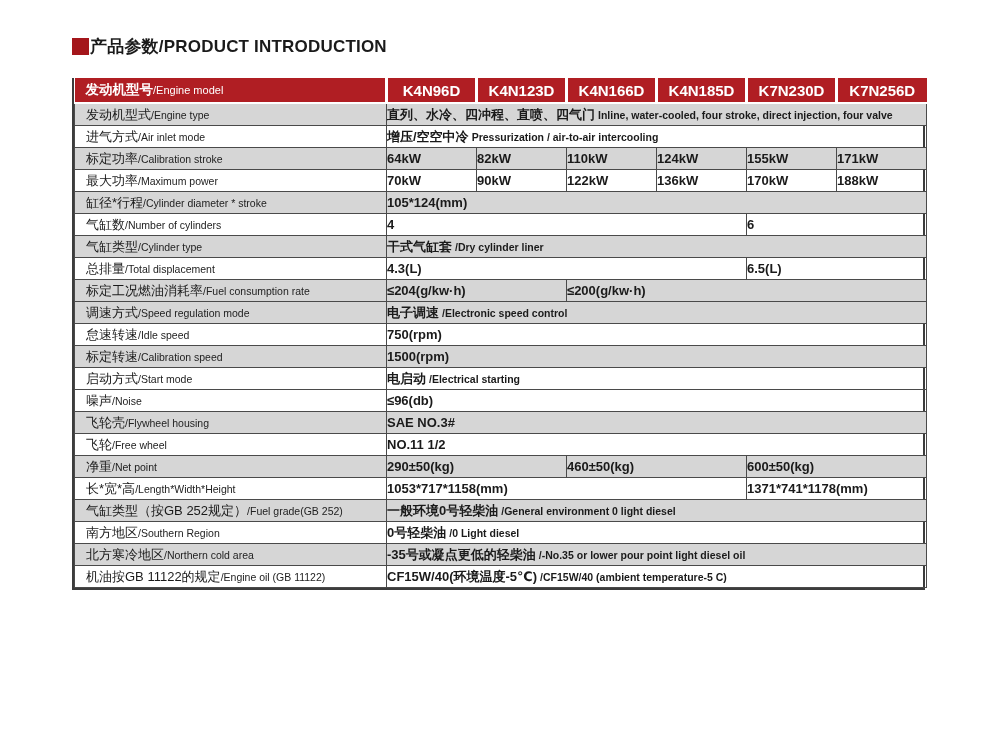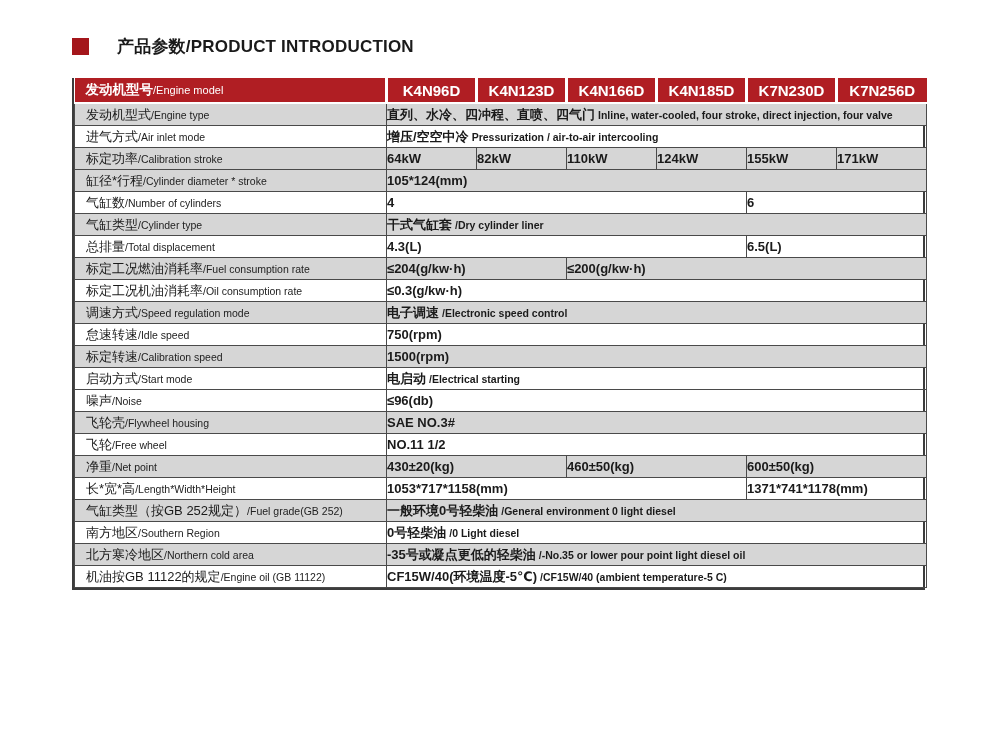--- a/index.html
+++ b/index.html
@@ -11,21 +11,21 @@
   }
   *{box-sizing:border-box;}
   html,body{margin:0;padding:0;}
   body{
     width:1000px;height:750px;background:#ffffff;
     font-family:"Liberation Sans","DejaVu Sans",sans-serif;
     position:relative;color:#1a1a1a;
   }
   .title-row{
     position:absolute;left:72px;top:35px;
-    display:flex;align-items:center;gap:28px;
+    display:flex;align-items:center;gap:1px;
   }
   .title-square{width:17px;height:17px;background:var(--sq);}
   .title-text{font-size:17px;font-weight:700;letter-spacing:.2px;white-space:nowrap;}
   .title-text .t-en{font-weight:600;}
 
   .table-wrap{
     position:absolute;left:72px;top:78px;width:853px;
     border:2px solid var(--outer);border-top:none;
     background:#fff;
   }
@@ -98,20 +98,29 @@
         </tr>
         <tr class="shade">
           <td class="lbl"><span class="zh">标定功率</span><span class="en">/Calibration stroke</span></td>
           <td class="val" colspan="1"><span class="main">64kW</span></td>
           <td class="val" colspan="1"><span class="main">82kW</span></td>
           <td class="val" colspan="1"><span class="main">110kW</span></td>
           <td class="val" colspan="1"><span class="main">124kW</span></td>
           <td class="val" colspan="1"><span class="main">155kW</span></td>
           <td class="val" colspan="1"><span class="main">171kW</span></td>
         </tr>
+        <tr>
+          <td class="lbl"><span class="zh">最大功率</span><span class="en">/Maximum power</span></td>
+          <td class="val" colspan="1"><span class="main">70kW</span></td>
+          <td class="val" colspan="1"><span class="main">90kW</span></td>
+          <td class="val" colspan="1"><span class="main">122kW</span></td>
+          <td class="val" colspan="1"><span class="main">136kW</span></td>
+          <td class="val" colspan="1"><span class="main">170kW</span></td>
+          <td class="val" colspan="1"><span class="main">188kW</span></td>
+        </tr>
         <tr class="shade">
           <td class="lbl"><span class="zh">缸径*行程</span><span class="en">/Cylinder diameter * stroke</span></td>
           <td class="val" colspan="6"><span class="main">105*124(mm)</span></td>
         </tr>
         <tr>
           <td class="lbl"><span class="zh">气缸数</span><span class="en">/Number of cylinders</span></td>
           <td class="val" colspan="4"><span class="main">4</span></td>
           <td class="val" colspan="2"><span class="main">6</span></td>
         </tr>
         <tr class="shade">
@@ -120,24 +129,20 @@
         </tr>
         <tr>
           <td class="lbl"><span class="zh">总排量</span><span class="en">/Total displacement</span></td>
           <td class="val" colspan="4"><span class="main">4.3(L)</span></td>
           <td class="val" colspan="2"><span class="main">6.5(L)</span></td>
         </tr>
         <tr class="shade">
           <td class="lbl"><span class="zh">标定工况燃油消耗率</span><span class="en">/Fuel consumption rate</span></td>
           <td class="val" colspan="2"><span class="main">≤204(g/kw·h)</span></td>
           <td class="val half-left" colspan="4"><span class="main">≤200(g/kw·h)</span></td>
-        </tr>
-        <tr>
-          <td class="lbl"><span class="zh">标定工况机油消耗率</span><span class="en">/Oil consumption rate</span></td>
-          <td class="val" colspan="6"><span class="main">≤0.3(g/kw·h)</span></td>
         </tr>
         <tr class="shade">
           <td class="lbl"><span class="zh">调速方式</span><span class="en">/Speed regulation mode</span></td>
           <td class="val" colspan="6"><span class="main">电子调速</span><span class="sub">/Electronic speed control</span></td>
         </tr>
         <tr>
           <td class="lbl"><span class="zh">怠速转速</span><span class="en">/Idle speed</span></td>
           <td class="val" colspan="6"><span class="main">750(rpm)</span></td>
         </tr>
         <tr class="shade">
@@ -155,21 +160,21 @@
         <tr class="shade">
           <td class="lbl"><span class="zh">飞轮壳</span><span class="en">/Flywheel housing</span></td>
           <td class="val" colspan="6"><span class="main">SAE NO.3#</span></td>
         </tr>
         <tr>
           <td class="lbl"><span class="zh">飞轮</span><span class="en">/Free wheel</span></td>
           <td class="val" colspan="6"><span class="main">NO.11 1/2</span></td>
         </tr>
         <tr class="shade">
           <td class="lbl"><span class="zh">净重</span><span class="en">/Net point</span></td>
-          <td class="val" colspan="2"><span class="main">430±20(kg)</span></td>
+          <td class="val" colspan="2"><span class="main">290±50(kg)</span></td>
           <td class="val" colspan="2"><span class="main">460±50(kg)</span></td>
           <td class="val" colspan="2"><span class="main">600±50(kg)</span></td>
         </tr>
         <tr>
           <td class="lbl"><span class="zh">长*宽*高</span><span class="en">/Length*Width*Height</span></td>
           <td class="val" colspan="4"><span class="main">1053*717*1158(mm)</span></td>
           <td class="val" colspan="2"><span class="main">1371*741*1178(mm)</span></td>
         </tr>
         <tr class="shade">
           <td class="lbl"><span class="zh">气缸类型（按GB 252规定）</span><span class="en">/Fuel grade(GB 252)</span></td>

